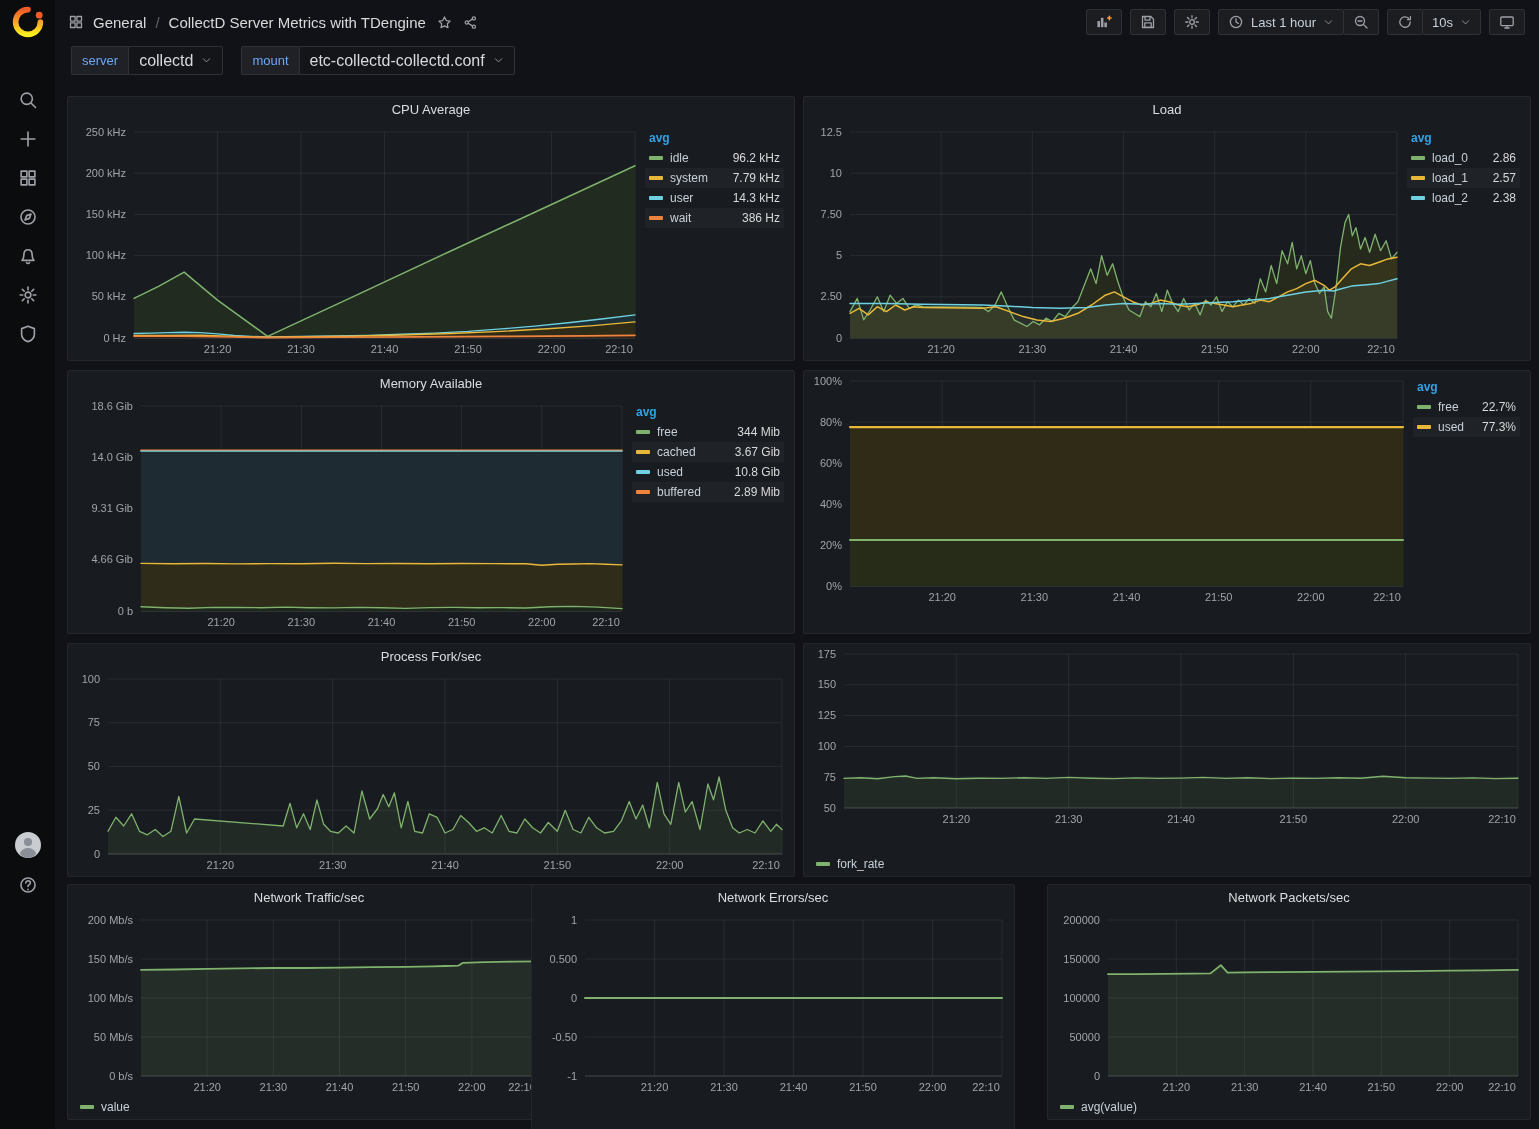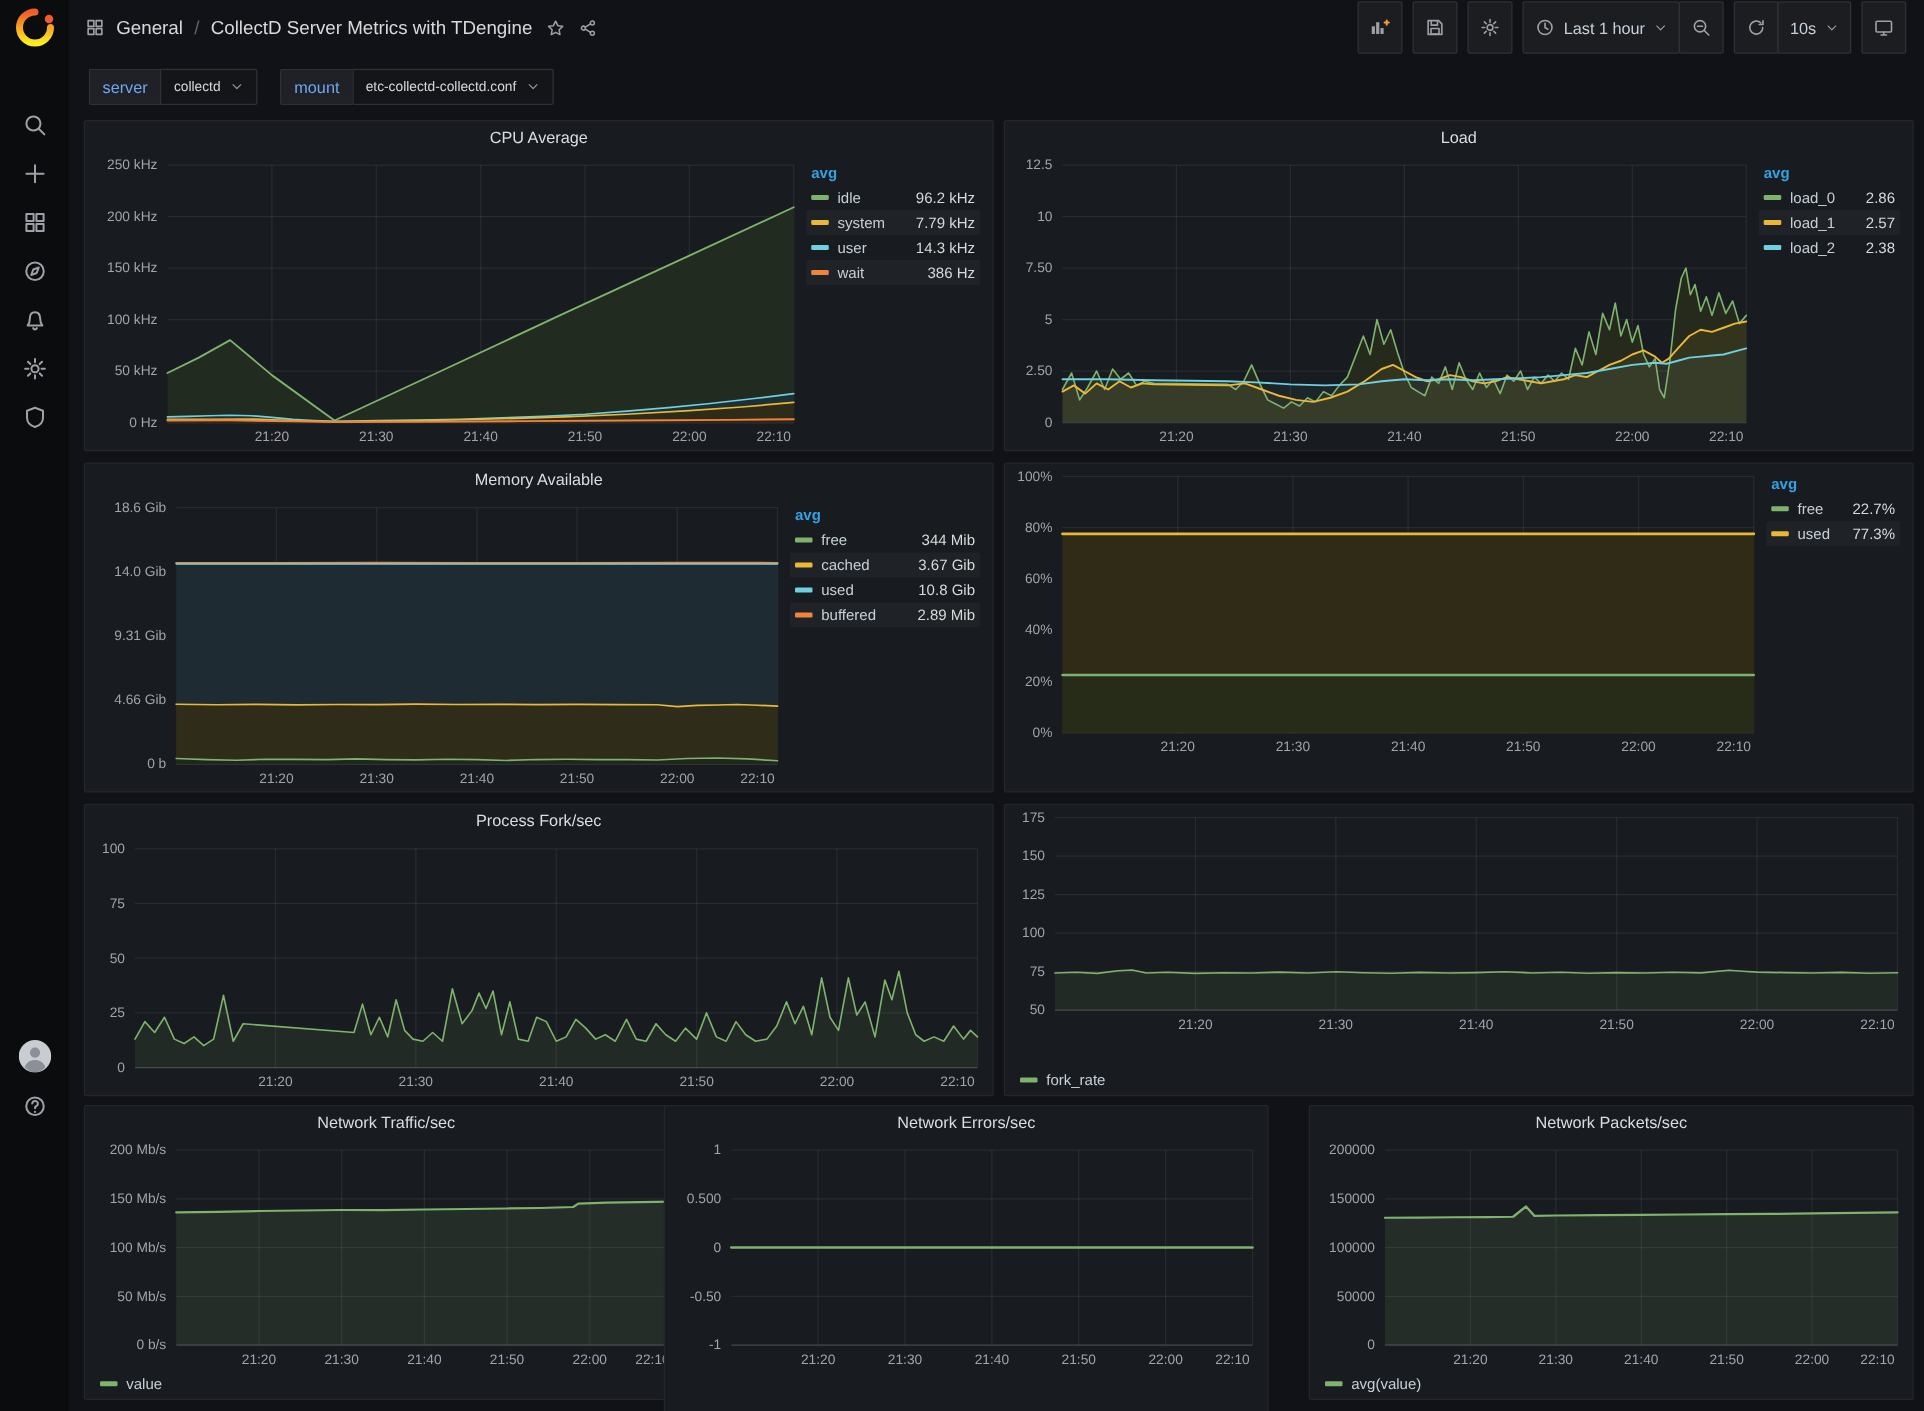--- a/index.html
+++ b/index.html
@@ -15,27 +15,27 @@
   .main{position:absolute;left:55px;top:0;width:1484px;height:1129px;}
   .navbar{height:44px;display:flex;align-items:center;justify-content:space-between;padding:0 14px 0 13px;}
   .breadcrumb{display:flex;align-items:center;gap:9px;font-size:15px;}
   .crumb{color:#d8d9da;cursor:pointer;}
   .sep{color:#61646b;}
   .ic{display:inline-flex;width:16px;height:16px;color:#9da0a6;}
   .ic svg{width:100%;height:100%;}
   .ic-sm{width:11px;height:11px;}
   .bc-ic{width:15px;height:15px;margin-left:2px;cursor:pointer;}
   .toolbar{display:flex;align-items:center;gap:8px;}
-  .tb{background:#1b1d21;border:1px solid #2c3235;color:#c7d0d9;height:42px;padding:0 9px;border-radius:2px;display:flex;align-items:center;gap:7px;font-size:13px;cursor:pointer;font-family:inherit;}
+  .tb{background:#1b1d21;border:1px solid #2c3235;color:#c7d0d9;height:26px;padding:0 9px;border-radius:2px;display:flex;align-items:center;gap:7px;font-size:13px;cursor:pointer;font-family:inherit;}
   .btn-group{display:flex;}
   .btn-group .tb+.tb{margin-left:-1px;}
-  .submenu{height:38px;display:flex;align-items:flex-end;gap:18px;padding:2px 14px 0 16px;}
+  .submenu{height:38px;display:flex;align-items:flex-start;gap:18px;padding:2px 14px 0 16px;}
   .var-control{display:flex;height:29px;align-items:stretch;}
   .var-label{background:#1f2127;color:#6ea8f0;font-size:13px;display:flex;align-items:center;padding:0 10px;border:1px solid #2c3235;border-right:none;border-radius:2px 0 0 2px;}
-  .var-value{background:#131519;border:1px solid #2c3235;border-radius:0 2px 2px 0;color:#d8d9da;font-size:11px;display:flex;align-items:center;gap:8px;padding:0 10px;cursor:pointer;font-family:inherit;}
+  .var-value{background:#131519;border:1px solid #2c3235;border-radius:0 2px 2px 0;color:#d8d9da;font-size:16px;display:flex;align-items:center;gap:8px;padding:0 10px;cursor:pointer;font-family:inherit;}
   .panel{position:absolute;background:#181b1f;border:1px solid #25262b;border-radius:2px;display:flex;flex-direction:column;box-sizing:border-box;}
   #panel-0{left:12px;top:96px;width:728px;height:265px}
   #panel-1{left:748px;top:96px;width:728px;height:265px}
   #panel-2{left:12px;top:370px;width:728px;height:264px}
   #panel-3{left:748px;top:370px;width:728px;height:264px}
   #panel-4{left:12px;top:643px;width:728px;height:234px}
   #panel-5{left:748px;top:643px;width:728px;height:234px}
   #panel-6{left:12px;top:884px;width:484px;height:236px}
   #panel-7{left:476px;top:884px;width:484px;height:300px}
   #panel-8{left:992px;top:884px;width:484px;height:236px}

